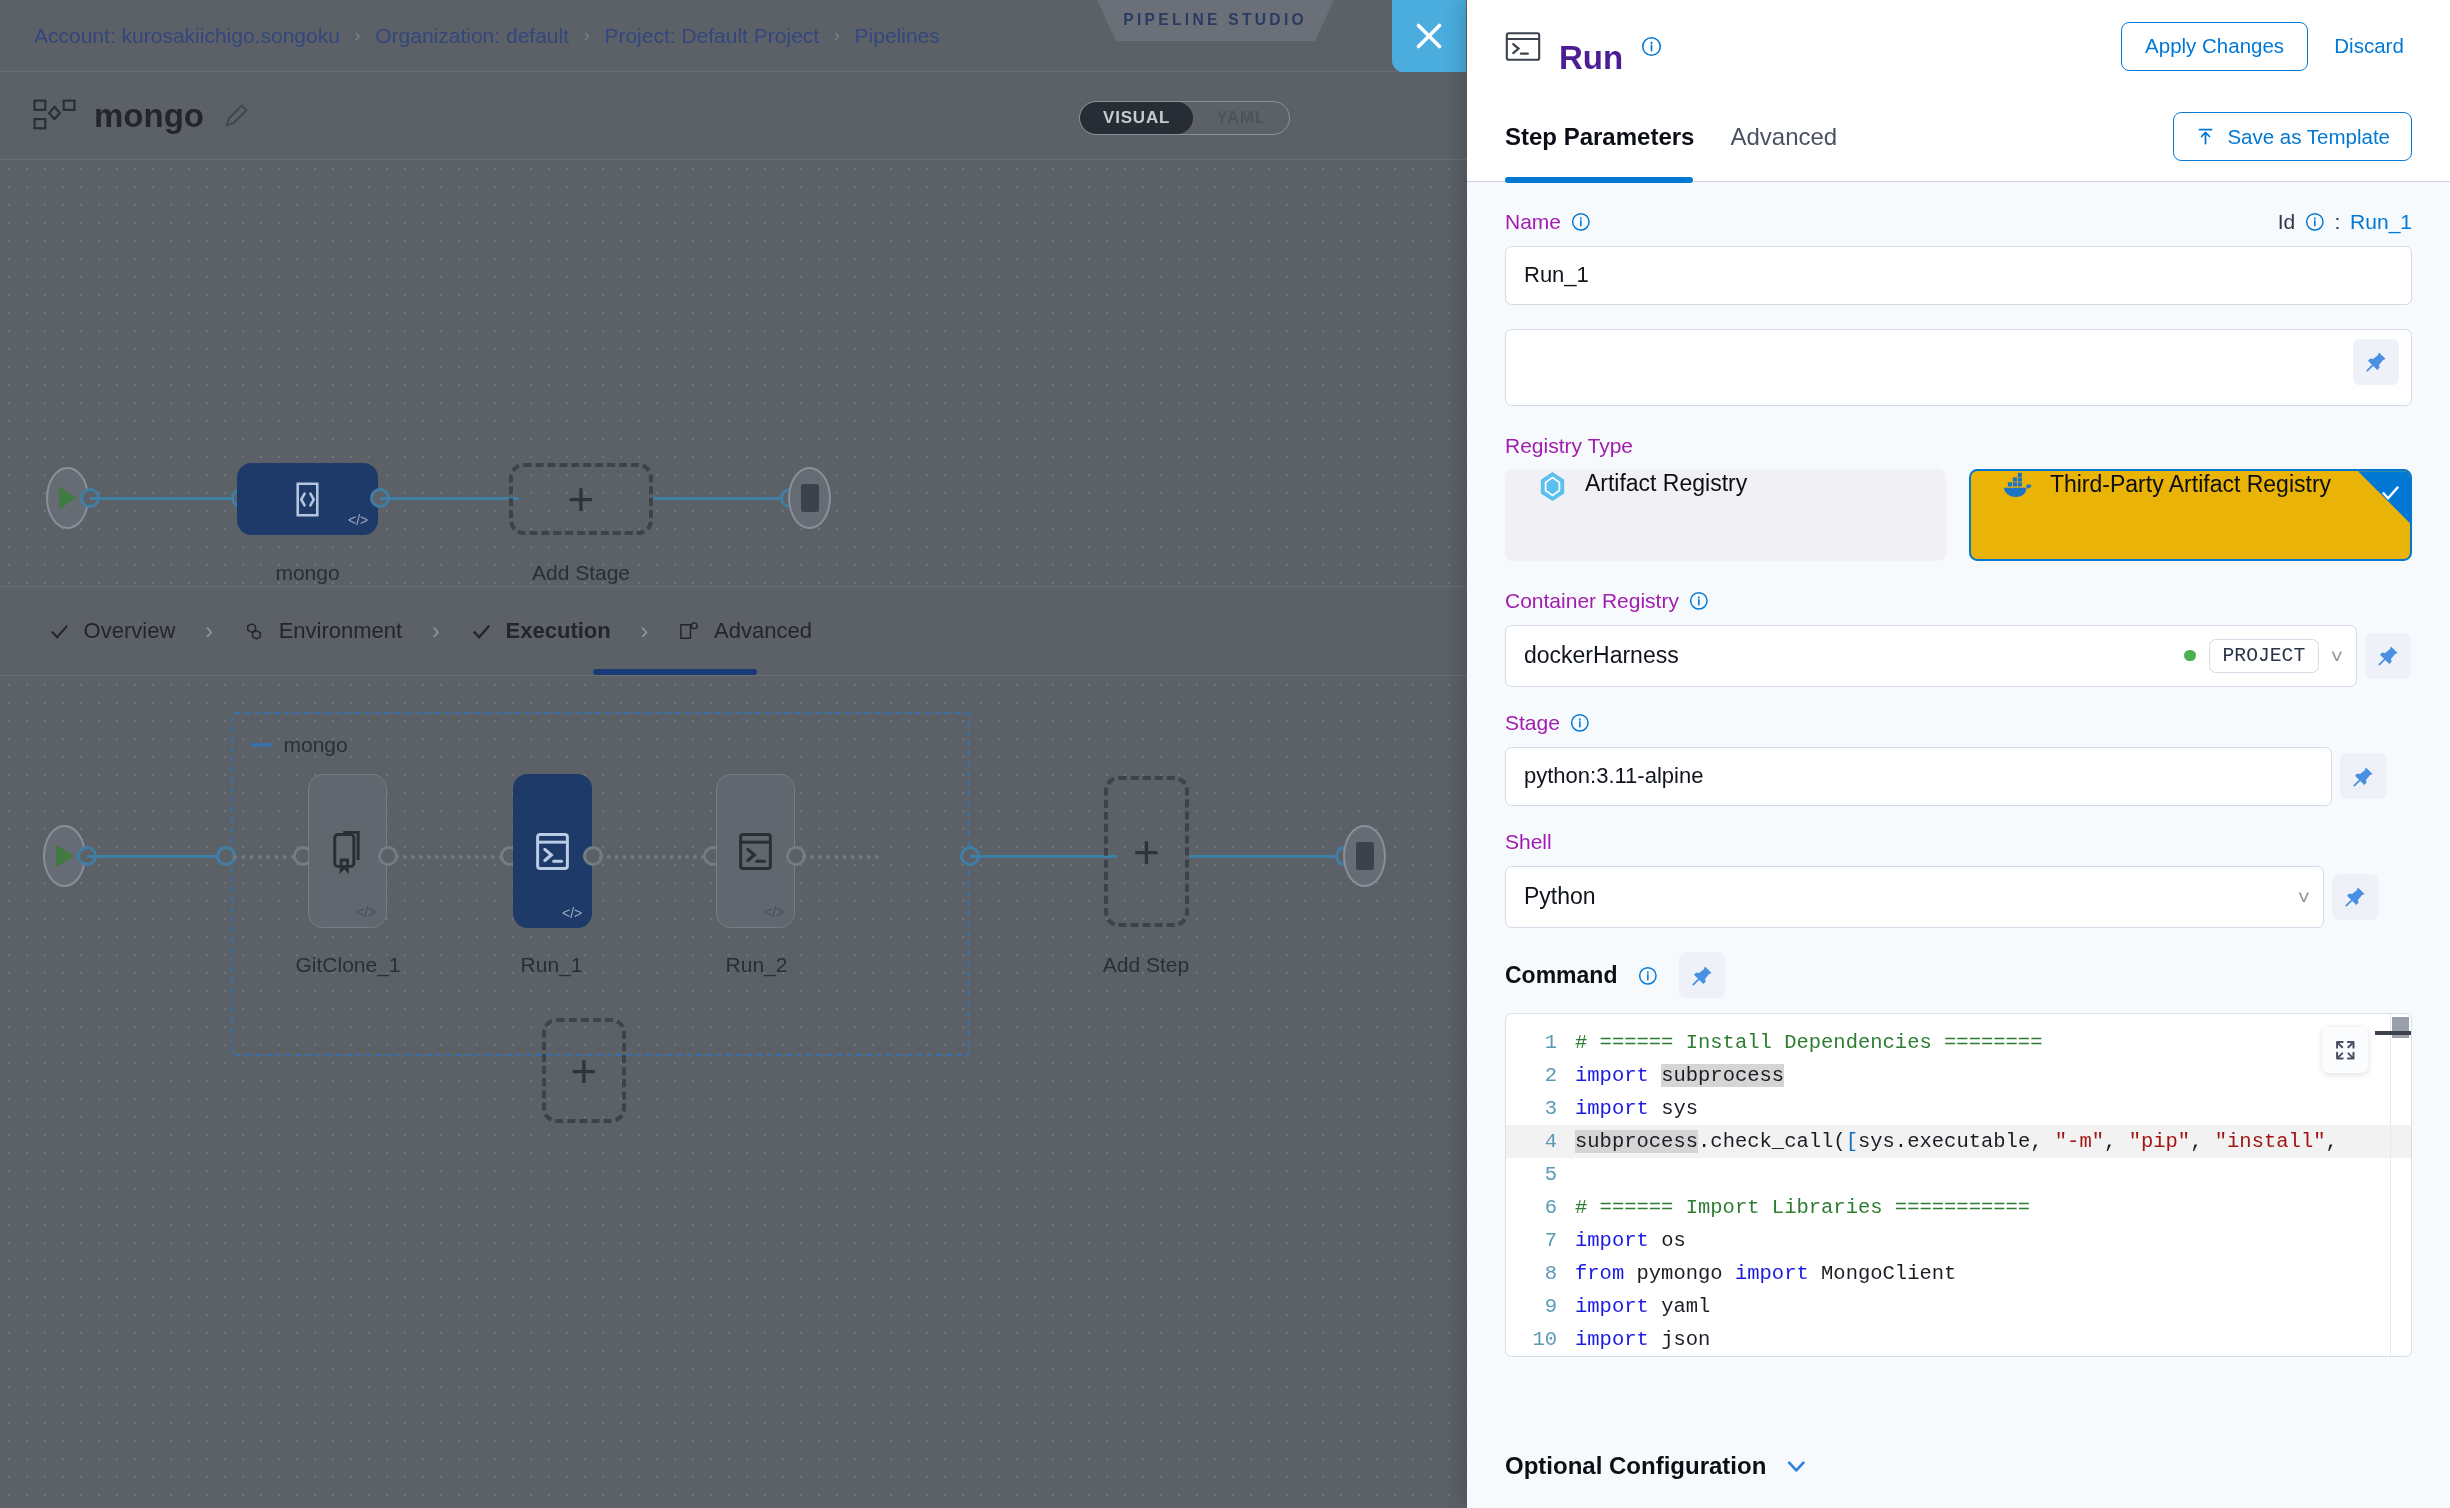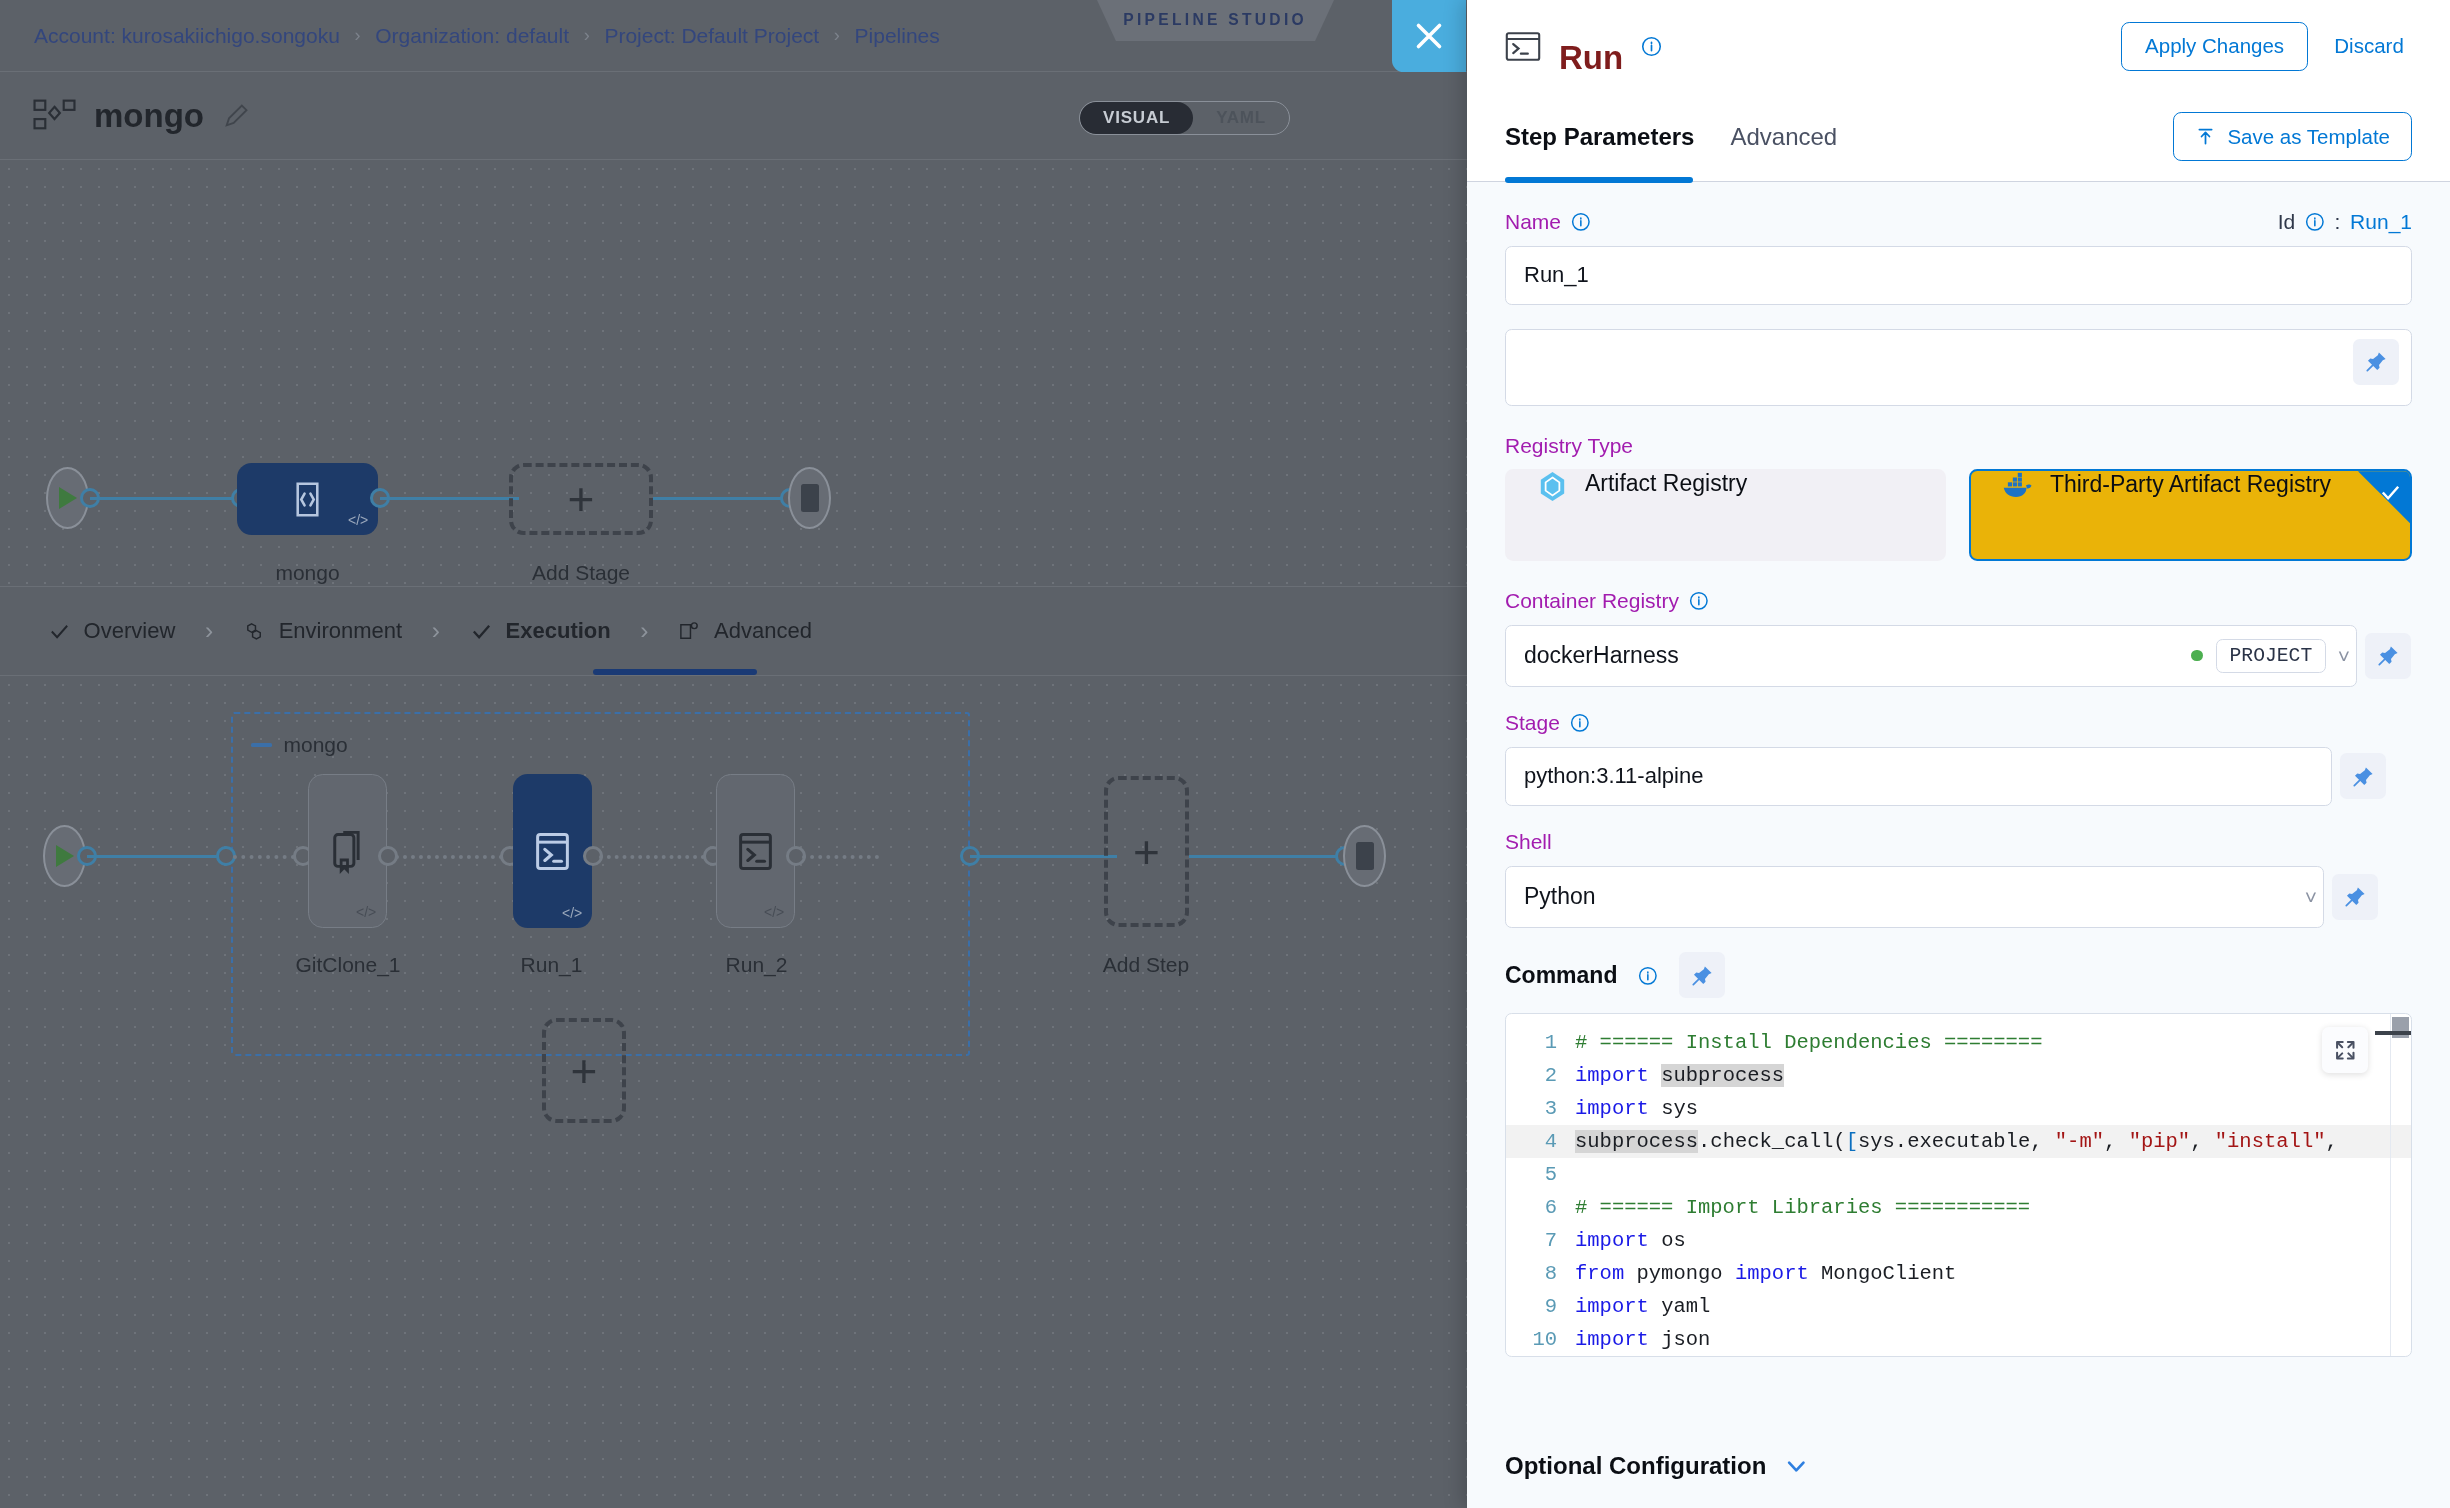--- a/index.html
+++ b/index.html
@@ -127,21 +127,21 @@
   .panel {
     position: absolute; right: 0; top: 0; width: 983px; height: 1508px;
     background: #f7fafd; display: flex; flex-direction: column;
     box-shadow: -4.9px 0 18px rgba(0,0,0,.18);
   }
   .panel-head {
     height: 92px; background: #ffffff; display: flex; align-items: center;
     padding: 0 38px; gap: 18px;
   }
   .run-ico { width: 36px; height: 31px; flex: none; }
-  .panel-title { font-size: 33px; font-weight: 700; color: #7f1d1d; margin-top: 24px; }
+  .panel-title { font-size: 33px; font-weight: 700; color: #4c1d95; margin-top: 24px; }
   .info-i { width: 21px; height: 21px; flex: none; }
   .spacer { flex: 1; }
   .btn-outline {
     border: 1.6px solid #0278d5; border-radius: 8.2px; color: #0278d5;
     font-size: 20.5px; padding: 11.5px 23px; background: #fff; white-space: nowrap;
     font-family: "Liberation Sans", sans-serif;
   }
   .btn-text { color: #0278d5; font-size: 20.5px; background: none; border: none; padding: 11.5px 8.2px;
     font-family: "Liberation Sans", sans-serif; }
 
@@ -189,21 +189,21 @@
   }
   .reg-card.off { background: #f1f0f5; border: 1.6px solid transparent; }
   .reg-card.on { background: #eab308; border: 2.5px solid #0278d5; }
   .corner-check {
     position: absolute; right: 0; top: 0; width: 52px; height: 52px; background: #0278d5;
     clip-path: polygon(100% 0, 100% 100%, 0 0);
   }
 
   .sel-box {
     width: 100%; height: 62px; border: 1.6px solid #d4dae6; border-radius: 6.6px; background: #fff;
-    display: flex; align-items: center; padding: 0 6px 0 18px; font-size: 23px; color: #10141c;
+    display: flex; align-items: center; padding: 0 13px 0 18px; font-size: 23px; color: #10141c;
   }
   .scope-pill {
     border: 1.6px solid #d4dae6; border-radius: 6.6px; padding: 4.9px 13px;
     font-family: "Liberation Mono", monospace; font-size: 19.7px; color: #2a3347;
   }
   .green-dot { width: 11.5px; height: 11.5px; border-radius: 50%; background: #4caf50; margin-right: 13px; }
   .chevd { color: #8b93a3; font-size: 21px; margin-left: 11.5px; }
 
   
   .editor {

